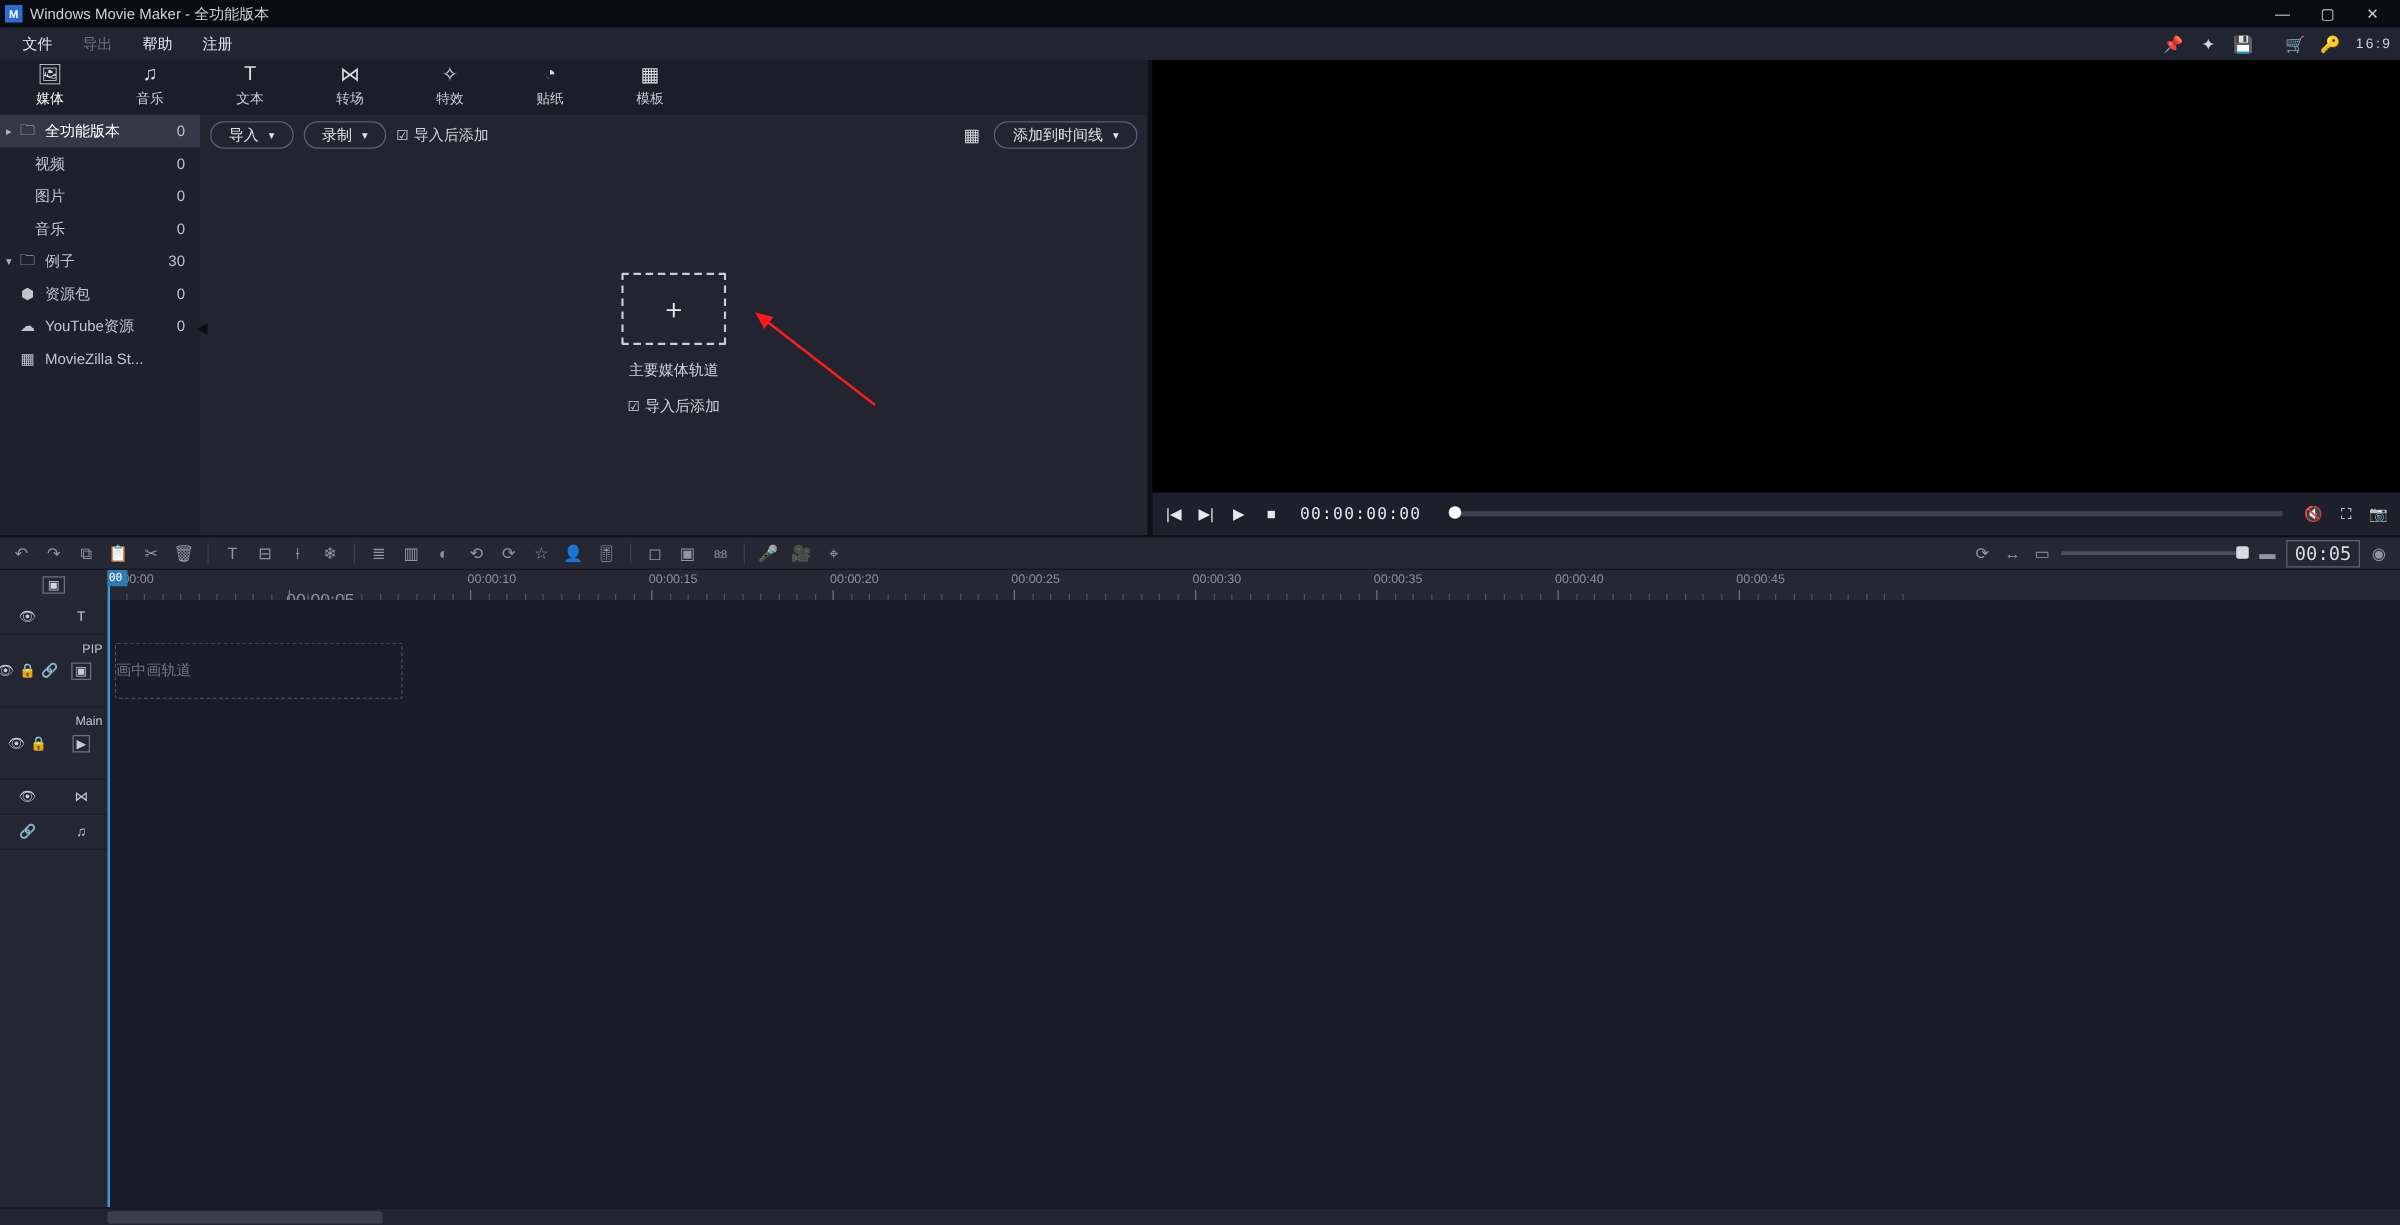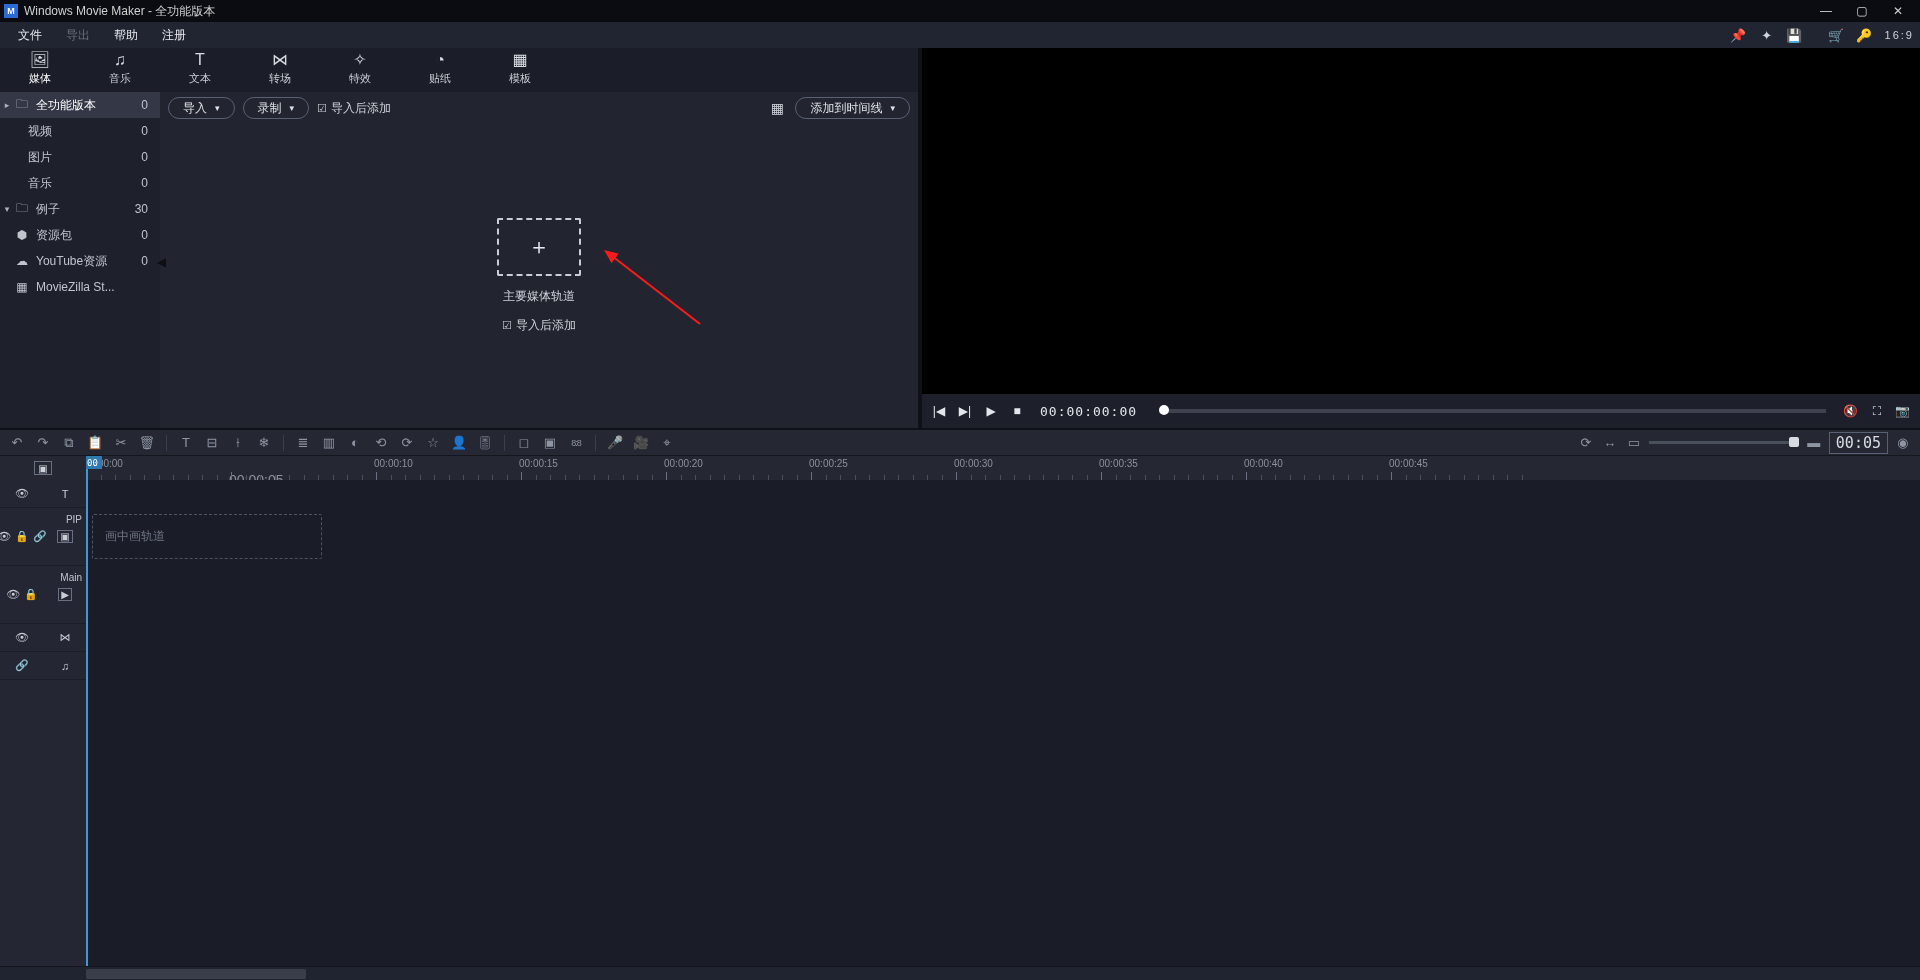--- a/index.html
+++ b/index.html
@@ -71,21 +71,21 @@
   .ruler .major { position:absolute; bottom:0; width:1px; height:8px; background:#6b7080;}
   .playhead { position:absolute; left:0px; top:0; width:2px; height:380px; background:#3a9bdc; z-index:5;}
   .playhead .tag { position:absolute; top:0; left:-14px; width:30px; height:13px; background:#2f79b5; color:#fff; font-size:9px; display:flex;align-items:center;justify-content:center; font-family:Consolas,monospace;}
   .trkheads { width:86px; background:#242733; display:flex; flex-direction:column;}
   .trkhead { display:flex; align-items:center; justify-content:center; flex-direction:column; gap:3px; color:#aeb3bf; font-size:10px; border-bottom:1px solid #1b1e27; position:relative;}
   .trkhead .hic { font-size:12px; color:#c8ccd4; }
   .trkhead .lab { position:absolute; right:4px; top:6px; font-size:10px; color:#bfc4cf;}
   .trkhead.small { height:28px; flex-direction:row; gap:10px;}
   .trkbody { flex:1; position:relative; }
   .lane { border-bottom:1px solid #1b1e27; position:relative;}
-  .dashslot { position:absolute; left:6px; top:6px; height:calc(100% - 12px); width:230px; border:1px dashed #4e5360; border-radius:2px; display:flex; align-items:center; padding-left:12px; color:#6e7482; font-size:12px;}
+  .dashslot { position:absolute; left:6px; top:6px; height:calc(100% - 12px); width:230px; border:1px dashed #4e5360; border-radius:2px; display:flex; align-items:center; color:#6e7482; font-size:12px;}
   .trkhead2 { display:flex; height:100%; }
   .trkhead2 .colA { width:44px; display:flex; flex-direction:column; align-items:center; justify-content:center; gap:4px; font-size:11px; color:#c8ccd4;}
   .trkhead2 .colB { width:42px; display:flex; flex-direction:column; align-items:center; justify-content:center; gap:4px; font-size:11px; color:#c8ccd4;}
   
   .lower { height: calc(980px - 22px - 26px - 380px); display:flex; flex-direction:column; }
   .trackscroll { flex:1; display:flex; position:relative; overflow:hidden;}
   .bottom-scrollbar { height:14px; background:#202430; border-top:1px solid #14161e; position:relative;}
   .bottom-scrollbar .thumb { position:absolute; left:86px; top:2px; height:10px; width:220px; background:#3a3e4a; border-radius:2px;}
 </style>
 </head>

